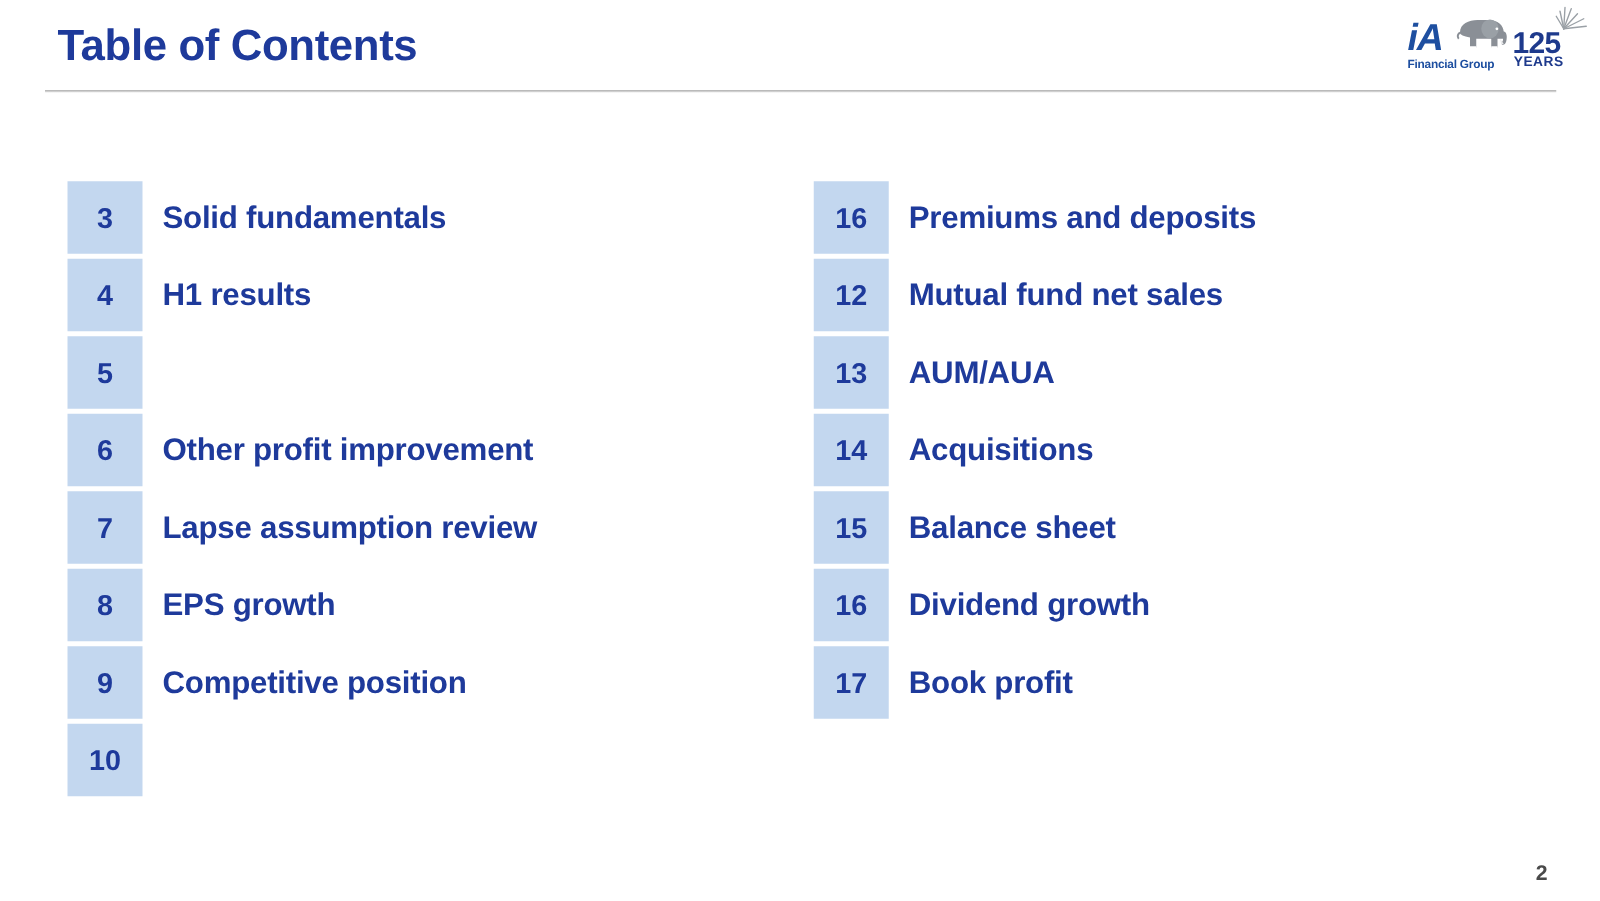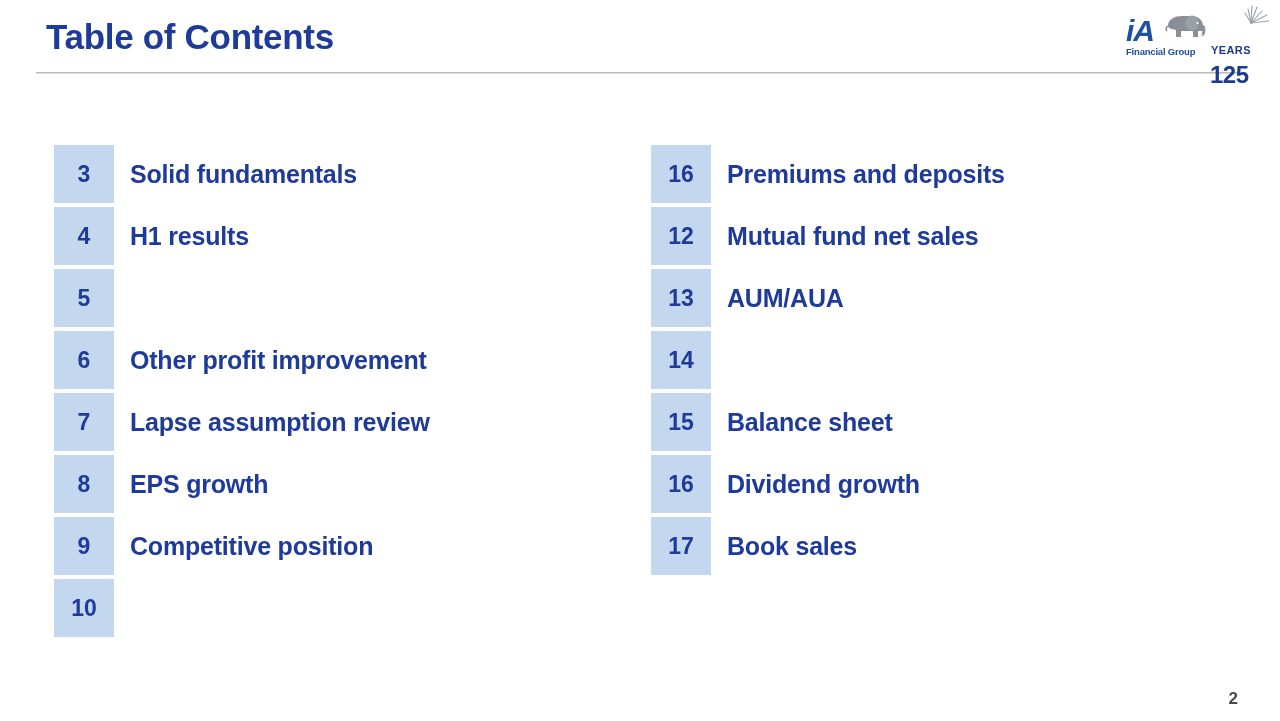--- a/index.html
+++ b/index.html
@@ -87,21 +87,20 @@
   }
   #anniversary-number {
     position: absolute;
     left: 0px;
     top: 14px;
     font-size: 24px;
     font-weight: bold;
     color: #1e3a8c;
     letter-spacing: -0.5px;
     line-height: 1;
-    margin-top: 40px;
   }
   #anniversary-years {
     position: absolute;
     left: 1px;
     top: 36px;
     font-size: 11px;
     font-weight: bold;
     color: #1e3a8c;
     letter-spacing: 0.4px;
     line-height: 1;
@@ -294,36 +293,37 @@
     <div class="toc-item">
       <div class="toc-number-box">
         <span class="toc-number">13</span>
       </div>
       <span class="toc-label">AUM/AUA</span>
     </div>
     <div class="toc-item">
       <div class="toc-number-box">
         <span class="toc-number">14</span>
       </div>
+      <span class="toc-label">Acquisitions</span>
     </div>
     <div class="toc-item">
       <div class="toc-number-box">
         <span class="toc-number">15</span>
       </div>
       <span class="toc-label">Balance sheet</span>
     </div>
     <div class="toc-item">
       <div class="toc-number-box">
         <span class="toc-number">16</span>
       </div>
       <span class="toc-label">Dividend growth</span>
     </div>
     <div class="toc-item">
       <div class="toc-number-box">
         <span class="toc-number">17</span>
       </div>
-      <span class="toc-label">Book sales</span>
+      <span class="toc-label">Book profit</span>
     </div>
   </div>
 
 </div>
 
 <div id="slide-page-number">2</div>
 
 </body></html>

